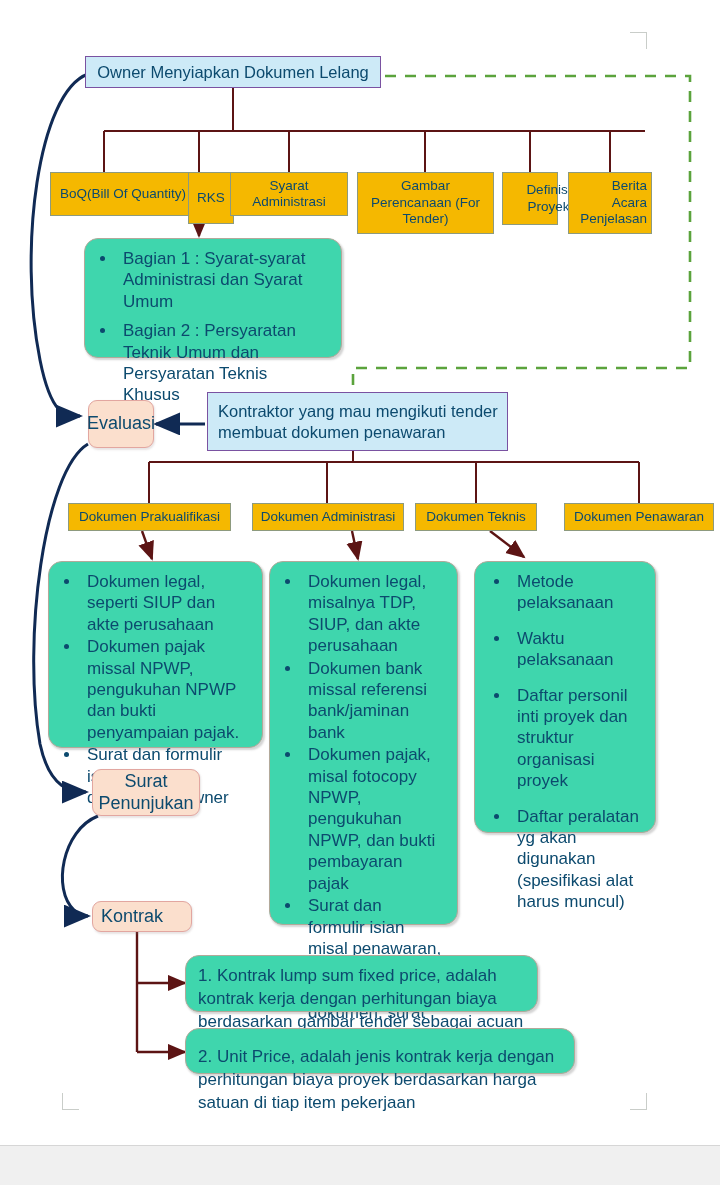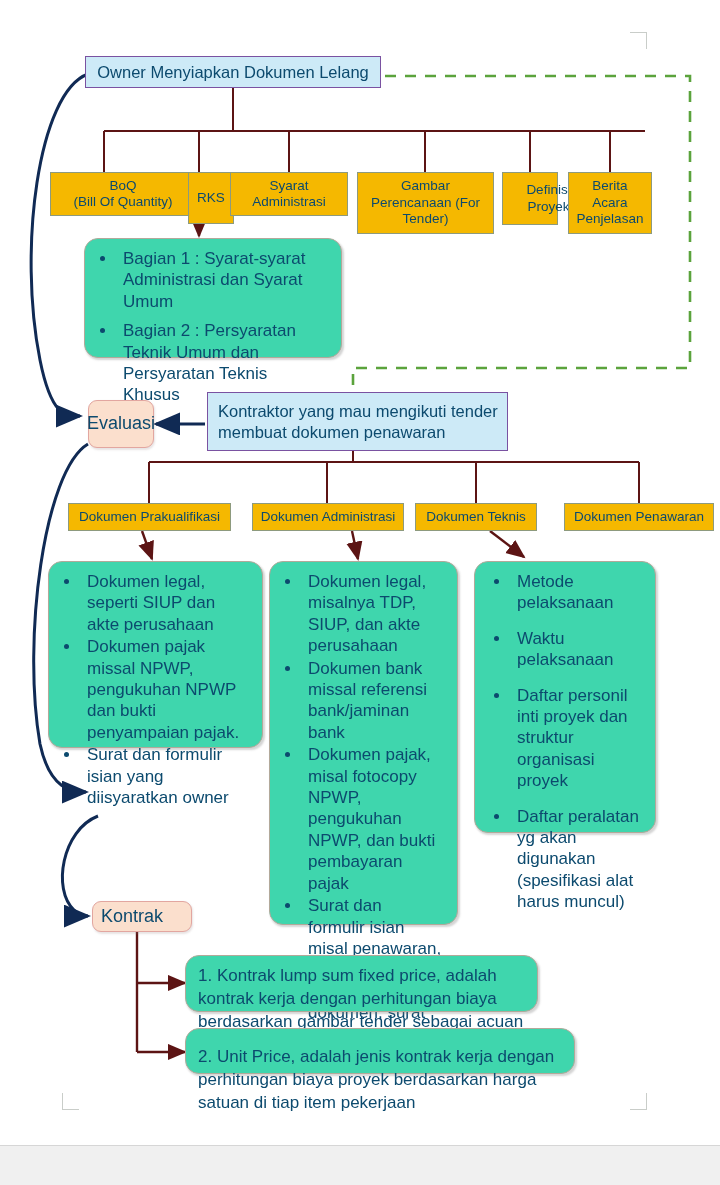--- a/index.html
+++ b/index.html
@@ -164,21 +164,21 @@
 
       <g>
         <path d="M137,932 L137,1052" stroke="#5c1414" stroke-width="2.4" fill="none"></path>
         <path d="M137,983 L185,983" stroke="#5c1414" stroke-width="2.4" fill="none" marker-end="url(#arrow-dark)"></path>
         <path d="M137,1052 L185,1052" stroke="#5c1414" stroke-width="2.4" fill="none" marker-end="url(#arrow-dark)"></path>
       </g>
     </svg>
 
     <div class="node blue-box" style="left:85px; top:56px; width:296px; height:32px;">Owner Menyiapkan Dokumen Lelang</div>
 
-    <div class="node yellow-box" style="left:50px; top:172px; width:146px; height:44px; flex-direction:column;">
+    <div class="node yellow-box" style="left:50px; top:172px; width:146px; height:44px; ">
       <span>BoQ</span>
       <span>(Bill Of Quantity)</span>
     </div>
 
     <div class="node yellow-box" style="left:188px; top:172px; width:46px; height:52px;">RKS</div>
 
     <div class="node yellow-box" style="left:230px; top:172px; width:118px; height:44px; flex-direction:column;">
       <span>Syarat</span>
       <span>Administrasi</span>
     </div>
@@ -187,21 +187,21 @@
       <span>Gambar</span>
       <span>Perencanaan (For</span>
       <span>Tender)</span>
     </div>
 
     <div class="node yellow-box" style="left:502px; top:172px; width:56px; height:53px; flex-direction:column;padding-left:41px;">
       <span>Definisi</span>
       <span>Proyek</span>
     </div>
 
-    <div class="node yellow-box" style="left:568px; top:172px; width:84px; height:62px; flex-direction:column;">
+    <div class="node yellow-box" style="left:568px; top:172px; width:84px; height:62px; flex-direction:column;align-items:flex-end;">
       <span>Berita</span>
       <span>Acara</span>
       <span>Penjelasan</span>
     </div>
 
     <div class="node teal-box" style="left:84px; top:238px; width:258px; height:120px;">
       <ul>
         <li>Bagian 1 : Syarat-syarat Administrasi dan Syarat Umum</li>
         <li>Bagian 2 : Persyaratan Teknik Umum dan Persyaratan Teknis Khusus</li>
       </ul>
@@ -238,20 +238,24 @@
 
     <div class="node teal-box" style="left:474px; top:561px; width:182px; height:272px;">
       <ul style="padding-left:30px;">
         <li style="margin-bottom:14px;">Metode pelaksanaan</li>
         <li style="margin-bottom:14px;">Waktu pelaksanaan</li>
         <li style="margin-bottom:14px;">Daftar personil inti proyek dan struktur organisasi proyek</li>
         <li>Daftar peralatan yg akan digunakan (spesifikasi alat harus muncul)</li>
       </ul>
     </div>
 
+    <div class="node peach-box" style="left:92px; top:769px; width:108px; height:47px; flex-direction:column;">
+      <span>Surat</span>
+      <span>Penunjukan</span>
+    </div>
 
     <div class="node peach-box" style="left:92px; top:901px; width:100px; height:31px; justify-content:flex-start; padding-left:8px;">Kontrak</div>
 
     <div class="node teal-box" style="left:185px; top:955px; width:353px; height:57px; padding:8px 12px;">
       <p>1. Kontrak lump sum fixed price, adalah kontrak kerja dengan perhitungan biaya berdasarkan gambar tender sebagai acuan utamanya</p>
     </div>
 
     <div class="node teal-box" style="left:185px; top:1028px; width:390px; height:46px; padding:16px 12px;">
       <p>2. Unit Price, adalah jenis kontrak kerja dengan perhitungan biaya proyek berdasarkan harga satuan di tiap item pekerjaan</p>
     </div>

